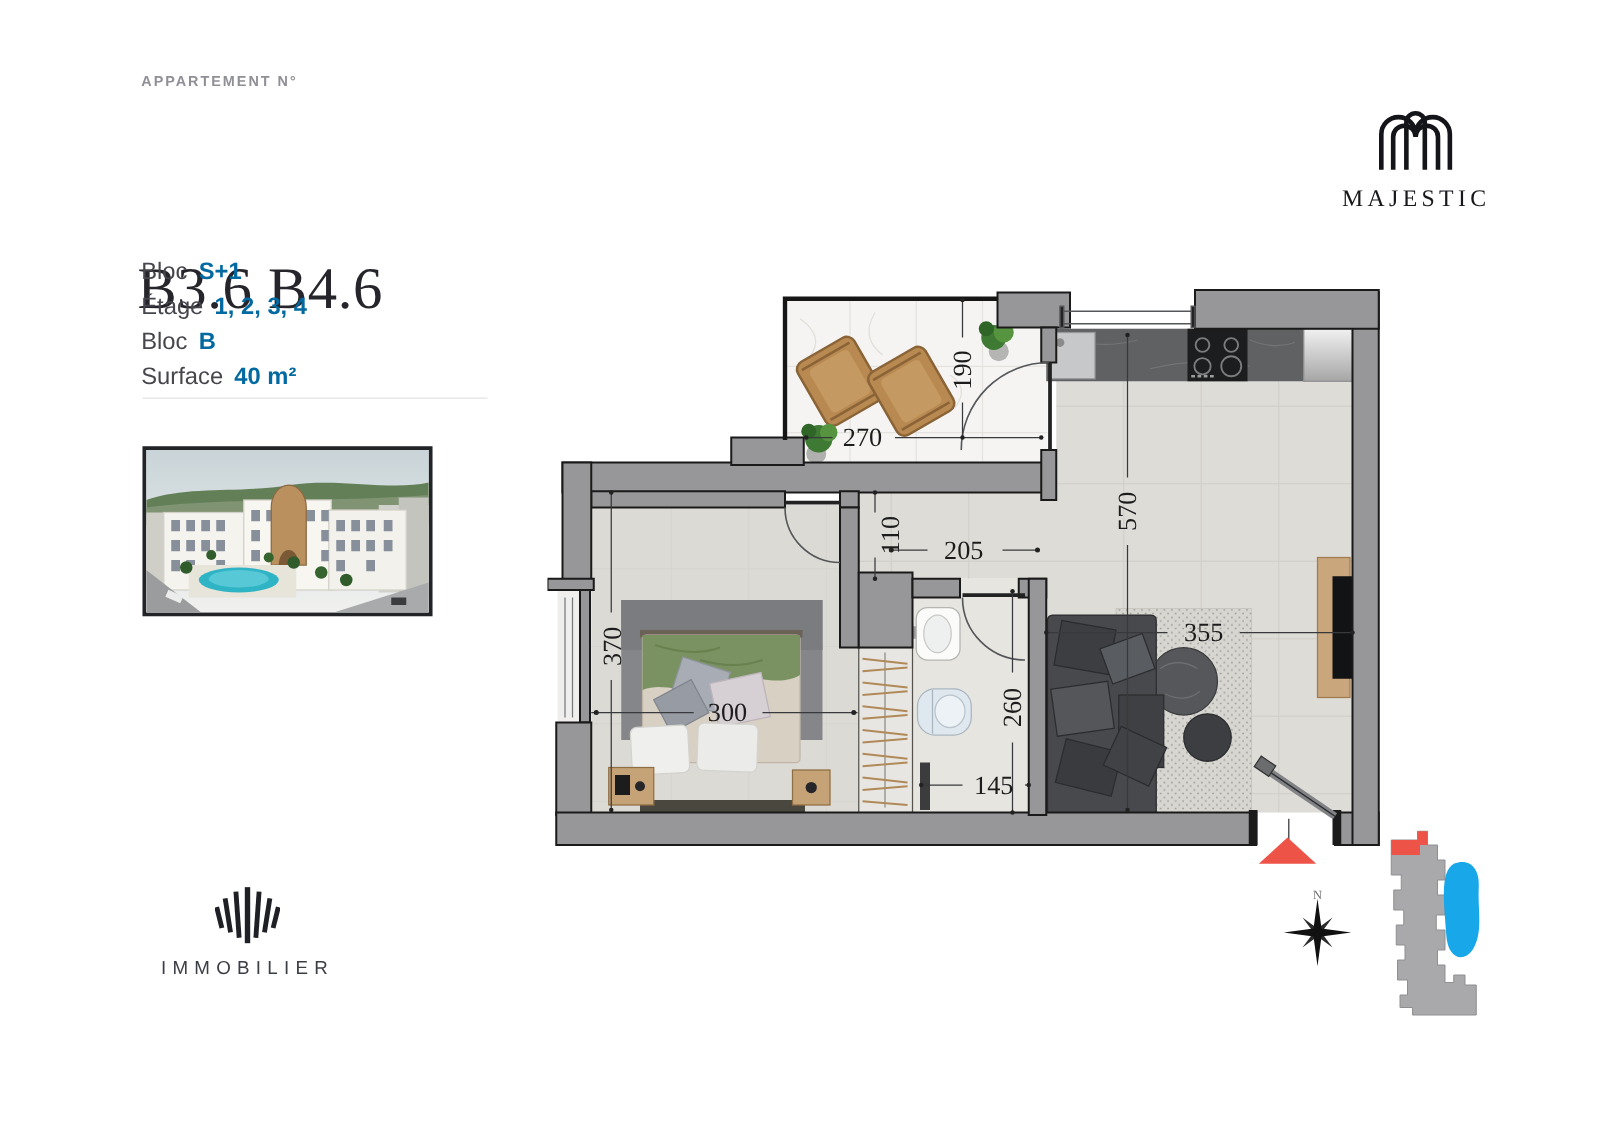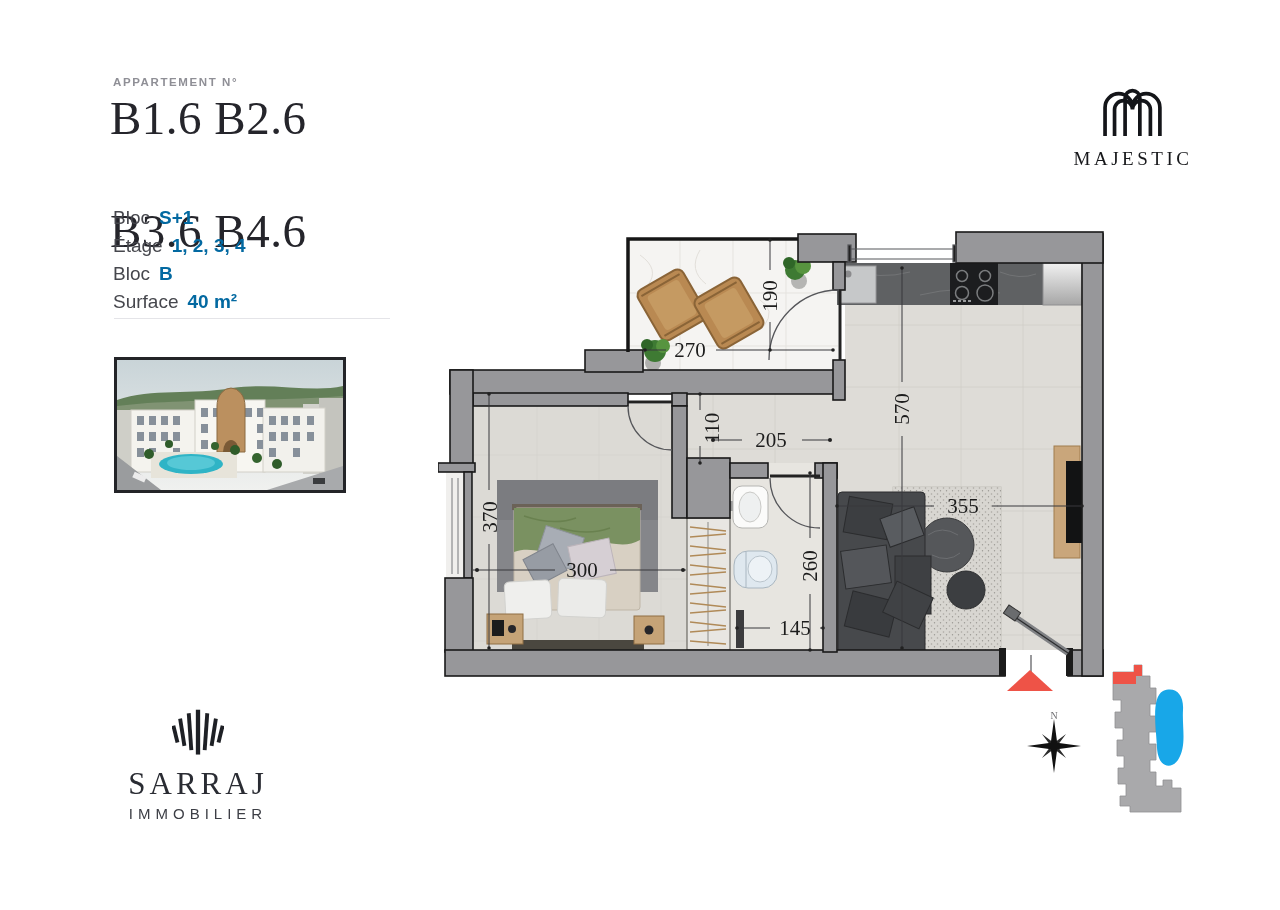--- a/index.html
+++ b/index.html
@@ -1,20 +1,20 @@
 <!DOCTYPE html>
 <html><head>
 <meta charset="utf-8">
 <style>
   html,body{margin:0;padding:0;background:#ffffff;}
   body{width:1280px;height:910px;position:relative;overflow:hidden;
        font-family:"Liberation Sans",sans-serif;color:#2c2d34;}
   .abs{position:absolute;}
   
-  .apt-label{left:113px;top:76px;font-size:11.5px;letter-spacing:1.6px;color:#8f8f96;font-weight:bold;}
+  .apt-label{left:113px;top:60px;font-size:11.5px;letter-spacing:1.6px;color:#8f8f96;font-weight:bold;}
   .headline{left:110px;top:90px;font-family:"Liberation Serif",serif;font-size:47px;
             line-height:1.2;color:#25252b;letter-spacing:.5px;white-space:pre-line;}
   .specs{left:113px;top:207px;font-size:19px;}
   .spec-row{display:flex;gap:9px;margin-bottom:6px;align-items:baseline;}
   .spec-row .lab{color:#46474d;}
   .spec-row .val{font-weight:bold;color:#0369a1;}
   .divider{left:114px;top:318px;width:276px;height:1px;background:#e4e4e8;}
   
   .render-wrap{left:114px;top:357px;width:226px;height:130px;border:3px solid #232428;background:#dfe4e6;}
   
@@ -24,21 +24,21 @@
   .sarraj{left:108px;top:708px;width:180px;text-align:center;}
   .sarraj .sa-name{font-family:"Liberation Serif",serif;font-size:31px;letter-spacing:4px;color:#2a2c33;margin-top:4px;}
   .sarraj .sa-sub{font-size:15px;letter-spacing:5px;color:#3c3e45;margin-top:3px;}
   svg text.dim{font-family:"Liberation Serif",serif;font-size:21px;fill:#1c1c1c;}
   svg text.north{font-family:"Liberation Serif",serif;font-size:10px;fill:#707074;}
 </style>
 </head>
 <body>
 
 <div class="abs apt-label">APPARTEMENT N°</div>
-<div class="abs headline"><span>B1.6 B2.6</span><br>
+<div class="abs headline"><br>
 <span>B3.6 B4.6</span></div>
 
 <div class="abs specs">
   <div class="spec-row">
     <span class="lab">Bloc</span>
     <span class="val">S+1</span>
   </div>
   <div class="spec-row">
     <span class="lab">Étage</span>
     <span class="val">1, 2, 3, 4</span>
@@ -138,21 +138,20 @@
     <g fill="#1e2025">
       <rect x="4" y="20" width="4.5" height="20" transform="rotate(-14 6 40)"></rect>
       <rect x="12" y="12" width="4.5" height="32" transform="rotate(-9 14 44)"></rect>
       <rect x="20" y="6" width="4.5" height="43" transform="rotate(-4 22 49)"></rect>
       <rect x="27.5" y="2" width="5" height="52"></rect>
       <rect x="35.5" y="6" width="4.5" height="43" transform="rotate(4 38 49)"></rect>
       <rect x="43.5" y="12" width="4.5" height="32" transform="rotate(9 46 44)"></rect>
       <rect x="51.5" y="20" width="4.5" height="20" transform="rotate(14 54 40)"></rect>
     </g>
   </svg>
-  <div class="sa-name">SARRAJ</div>
   <div class="sa-sub">IMMOBILIER</div>
 </div>
 
 <svg class="abs" style="left:438px;top:225px;" width="760" height="600" viewBox="438 225 760 600">
   <defs>
     <pattern id="speck" width="6" height="6" patternUnits="userSpaceOnUse">
       <rect width="6" height="6" fill="#d8d6d1"></rect>
       <circle cx="1.5" cy="2" r=".8" fill="#a29f99"></circle>
       <circle cx="4.5" cy="4.8" r=".7" fill="#8f8d88"></circle>
     </pattern>

